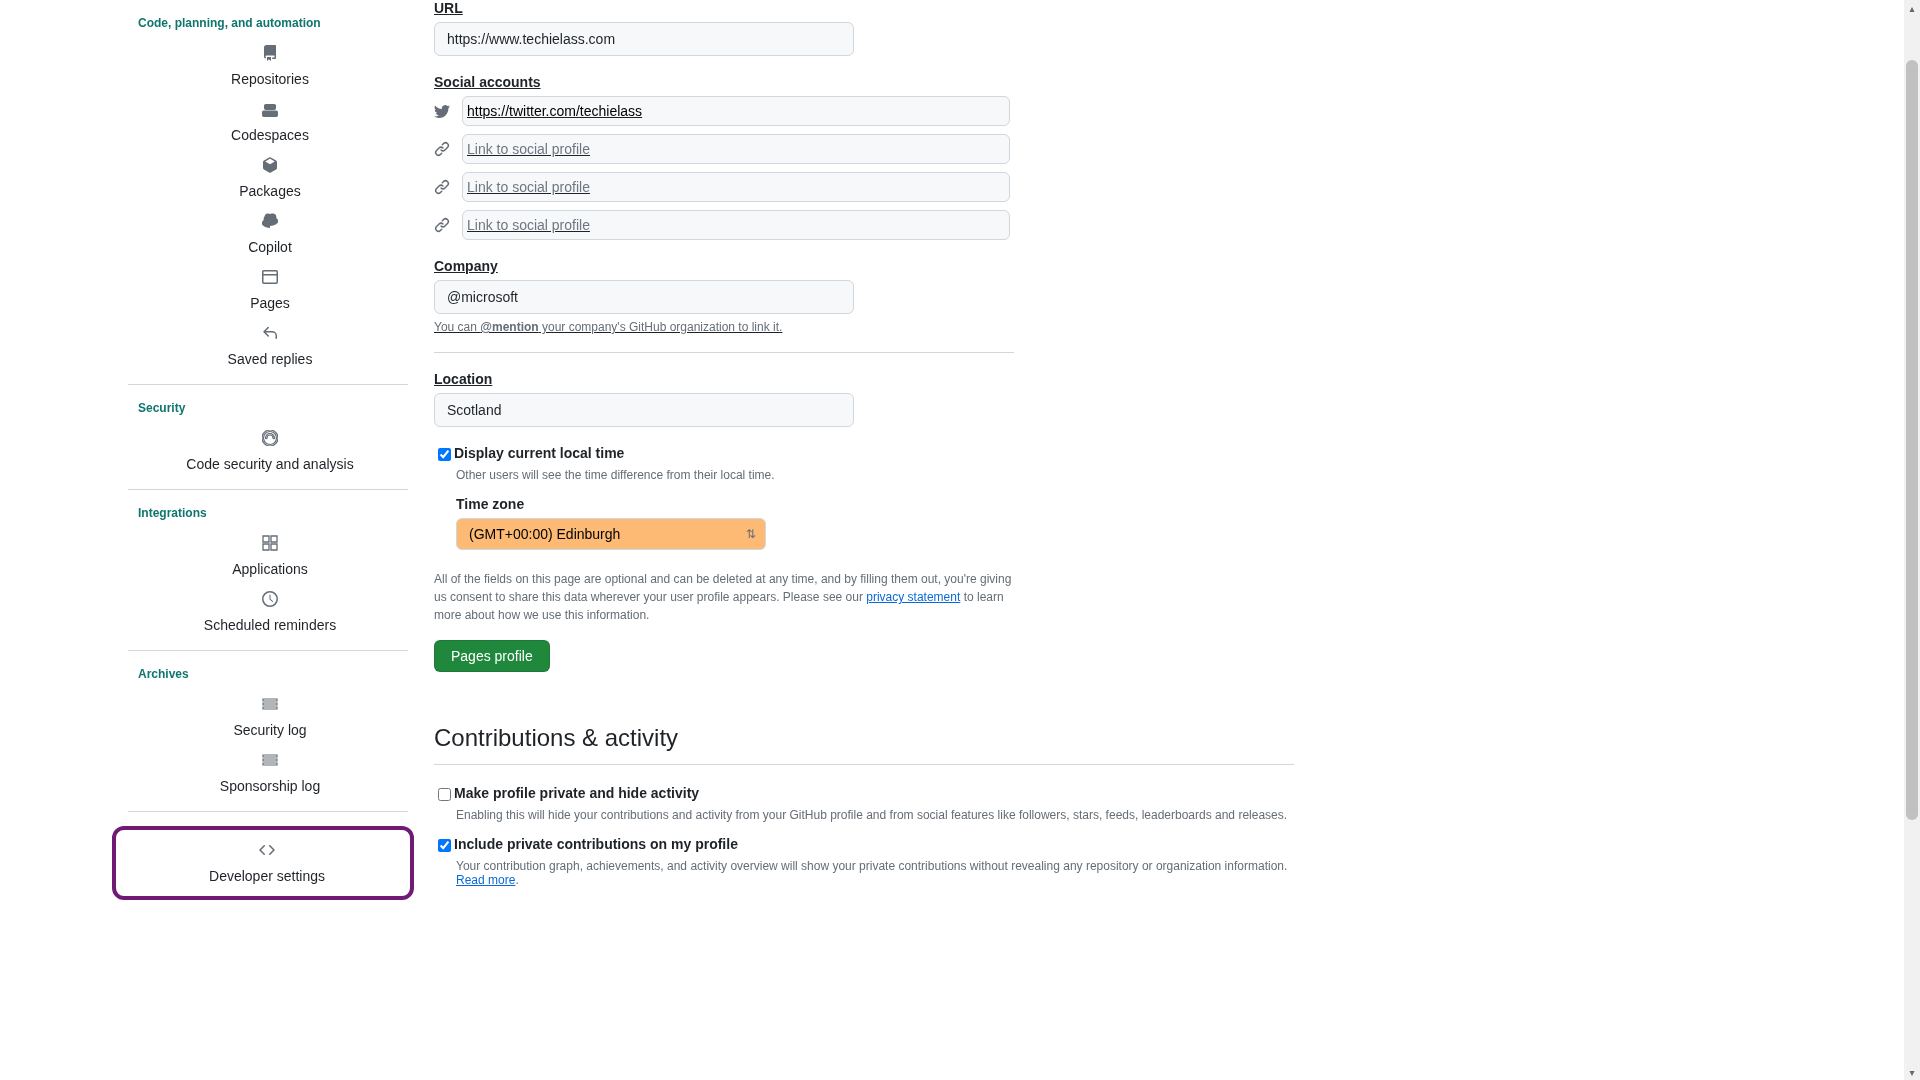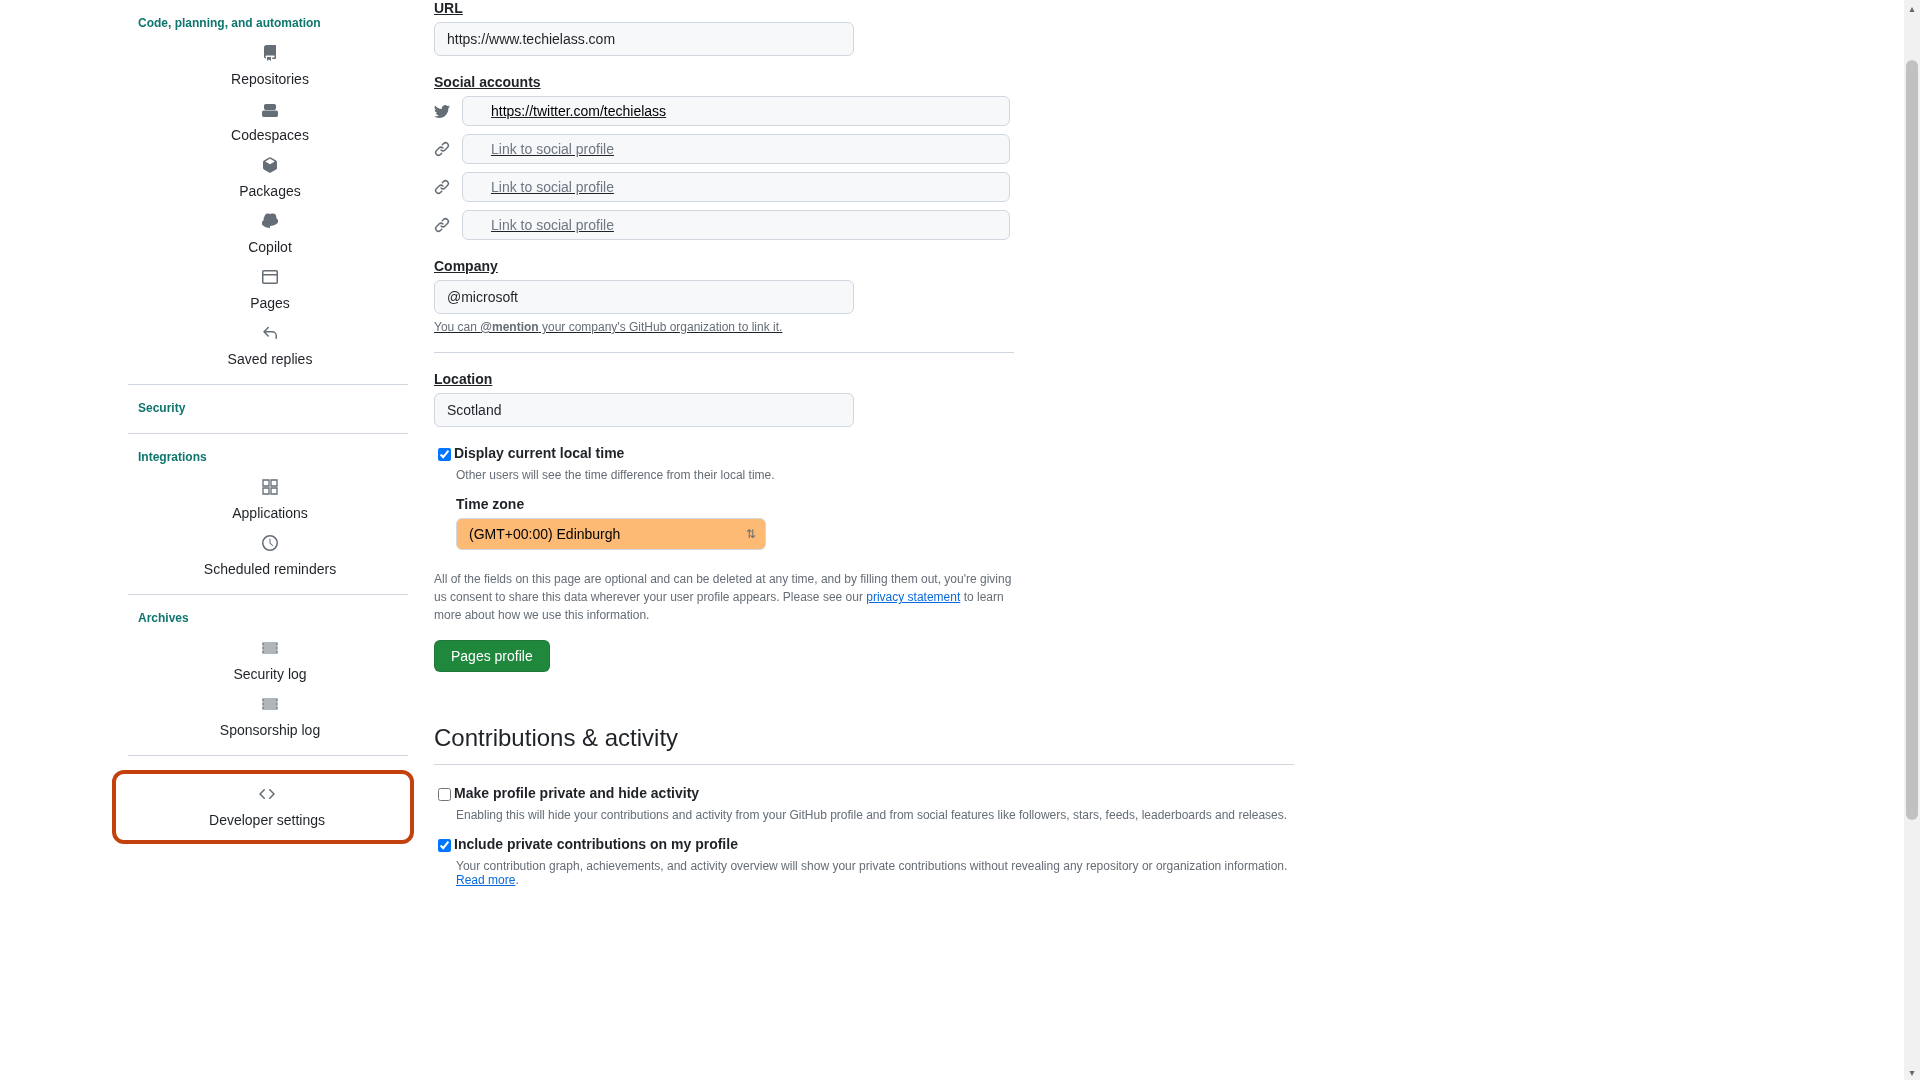--- a/index.html
+++ b/index.html
@@ -50,21 +50,21 @@
     width: 16px;
     height: 16px;
     fill: currentColor;
   }
   .sidebar hr {
     border: none;
     border-top: 1px solid #d0d7de;
     margin: 10px 10px 14px 10px;
   }
   .highlight-box {
-    border: 4px solid #c2410c;
+    border: 4px solid #701a75;
     border-radius: 12px;
     margin: 6px 4px 0 -6px;
     padding: 0;
   }
   .highlight-box .sidebar-item {
     padding: 12px 16px 12px 24px;
   }
   .main {
     flex: 1;
     padding: 0 24px 40px 16px;
@@ -99,21 +99,21 @@
     height: 16px;
     color: #656d76;
     display: flex;
     align-items: center;
     justify-content: center;
   }
   .social-icon svg { width: 16px; height: 16px; fill: currentColor; }
   .social-input {
     flex: 1;
     max-width: 548px;
-    padding: 6px 28px;
+    padding: 6px 4px;
     font-size: 14px;
     border: 1px solid #d0d7de;
     border-radius: 6px;
     background: #f6f8fa;
     height: 30px;
   }
   .social-input::placeholder { color: #6e7781; }
   .helper-text {
     font-size: 12px;
     color: #656d76;
@@ -284,20 +284,28 @@
       <span class="icon">
           <svg viewBox="0 0 16 16">
             <path d="M6.78 1.97a.75.75 0 010 1.06L3.81 6h6.44A4.75 4.75 0 0115 10.75v2.5a.75.75 0 01-1.5 0v-2.5a3.25 3.25 0 00-3.25-3.25H3.81l2.97 2.97a.75.75 0 11-1.06 1.06L1.47 7.28a.75.75 0 010-1.06l4.25-4.25a.75.75 0 011.06 0z"></path>
           </svg>
         </span>
       <span>Saved replies</span>
     </div>
 
     <hr>
     <div class="sidebar-group-title">Security</div>
+    <div class="sidebar-item">
+      <span class="icon">
+          <svg viewBox="0 0 16 16">
+            <path d="M8 0a8 8 0 100 16A8 8 0 008 0zM1.5 8a6.5 6.5 0 1113 0 6.5 6.5 0 01-13 0z M8 3.5a4.5 4.5 0 00-4.5 4.5.75.75 0 001.5 0 3 3 0 116 0 .75.75 0 001.5 0A4.5 4.5 0 008 3.5z" fill="none" stroke="currentColor" stroke-width="1.2"></path>
+          </svg>
+        </span>
+      <span>Code security and analysis</span>
+    </div>
 
     <hr>
     <div class="sidebar-group-title">Integrations</div>
     <div class="sidebar-item">
       <span class="icon">
           <svg viewBox="0 0 16 16">
             <path d="M1 1h6v6H1V1zm8 0h6v6H9V1zM1 9h6v6H1V9zm8 0h6v6H9V9z" fill="none" stroke="currentColor" stroke-width="1.3"></path>
           </svg>
         </span>
       <span>Applications</span>

